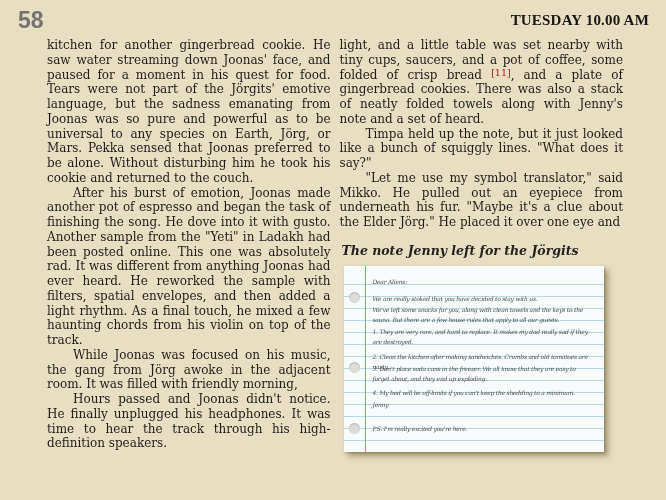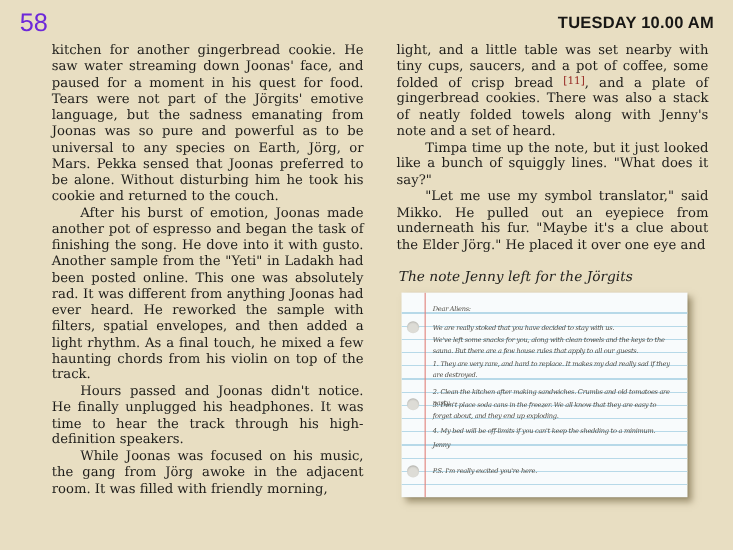--- a/index.html
+++ b/index.html
@@ -10,54 +10,54 @@
     font-family: "DejaVu Serif", "Liberation Serif", serif;
     color: #1e1d1a;
     overflow: hidden;
     position: relative;
   }
   .page { position: absolute; inset: 0; }
 
   .page-number {
     position: absolute; left: 18px; top: 7px;
     font-family: "Liberation Sans", sans-serif;
-    font-size: 23px; font-weight: 400; color: #6d28d9;
+    font-size: 23px; font-weight: 700; color: #737373;
   }
   .header-time {
     position: absolute; right: 17px; top: 12px;
-    font-family: Liberation Sans, sans-serif;
+    font-family: Liberation Serif, serif;
     font-size: 15px; font-weight: 700; color: #181715;
     letter-spacing: 0.2px;
   }
 
   .columns {
     position: absolute; left: 47px; top: 38px;
     width: 584px;
-    display: flex; gap: 30px; align-items: center;
+    display: flex; gap: 9px;
   }
   .col {
     width: 283.5px; flex: 0 0 283.5px;
     font-size: 12px; line-height: 14.75px;
     text-align: justify;
   }
   .col p { margin: 0; text-indent: 26px; }
   .col p.no-indent { text-indent: 0; }
 
   sup.footnote {
     color: #962621;
     font-size: 9.5px;
     line-height: 0;
     vertical-align: 3px;
     cursor: pointer;
   }
 
   .figure-caption {
     margin: 14px 0 7px 2px;
     font-style: italic;
-    font-weight: 400;
+    font-weight: 700;
     font-size: 12.5px;
     text-align: left;
     color: #23221f;
   }
 
   .note-figure {
     position: relative;
     margin-left: 4px;
     width: 260px; height: 186px;
     background: #f8fbfc;
@@ -110,27 +110,27 @@
 
   <div class="page-number">58</div>
 
   <div class="header-time">TUESDAY 10.00 AM</div>
 
   <div class="columns">
 
     <div class="col">
       <p class="no-indent">kitchen for another gingerbread cookie. He saw water streaming down Joonas' face, and paused for a moment in his quest for food. Tears were not part of the Jörgits' emotive language, but the sadness emanating from Joonas was so pure and powerful as to be universal to any species on Earth, Jörg, or Mars. Pekka sensed that Joonas preferred to be alone. Without disturbing him he took his cookie and returned to the couch.</p>
       <p>After his burst of emotion, Joonas made another pot of espresso and began the task of finishing the song. He dove into it with gusto. Another sample from the "Yeti" in Ladakh had been posted online. This one was absolutely rad. It was different from anything Joonas had ever heard. He reworked the sample with filters, spatial envelopes, and then added a light rhythm. As a final touch, he mixed a few haunting chords from his violin on top of the track.</p>
+      <p>While Joonas was focused on his music, the gang from Jörg awoke in the adjacent room. It was filled with friendly morning,</p>
       <p>Hours passed and Joonas didn't notice. He finally unplugged his headphones. It was time to hear the track through his high-definition speakers.</p>
-      <p>While Joonas was focused on his music, the gang from Jörg awoke in the adjacent room. It was filled with friendly morning,</p>
     </div>
 
     <div class="col">
       <p class="no-indent"><span>light, and a little table was set nearby with tiny cups, saucers, and a pot of coffee, some folded of crisp bread </span><sup class="footnote">[11]</sup><span>, and a plate of gingerbread cookies. There was also a stack of neatly folded towels along with Jenny's note and a set of heard.</span></p>
-      <p>Timpa time up the note, but it just looked like a bunch of squiggly lines. "What does it say?"</p>
+      <p>Timpa held up the note, but it just looked like a bunch of squiggly lines. "What does it say?"</p>
       <p>"Let me use my symbol translator," said Mikko. He pulled out an eyepiece from underneath his fur. "Maybe it's a clue about the Elder Jörg." He placed it over one eye and</p>
 
       <div class="figure-caption">The note Jenny left for the Jörgits</div>
 
       <div class="note-figure">
         <div class="ruled"></div>
         <div class="margin-line"></div>
         <div class="hole hole1"></div>
         <div class="hole hole2"></div>
         <div class="hole hole3"></div>

